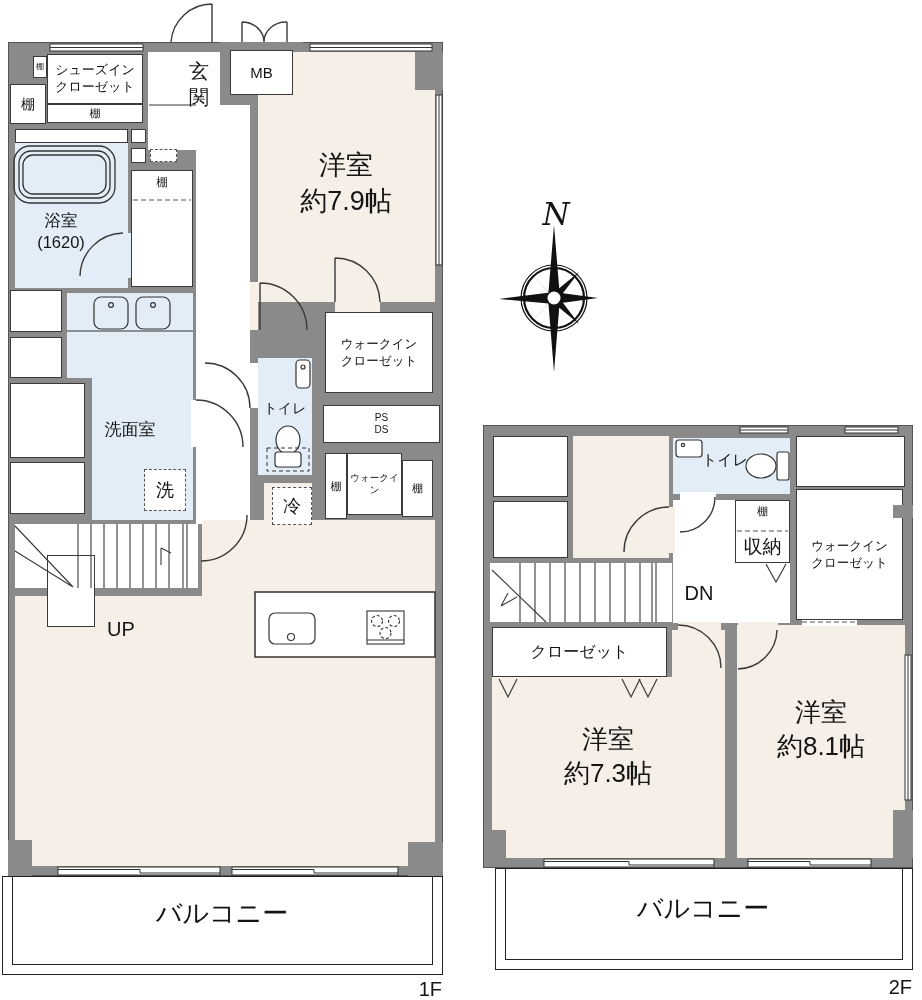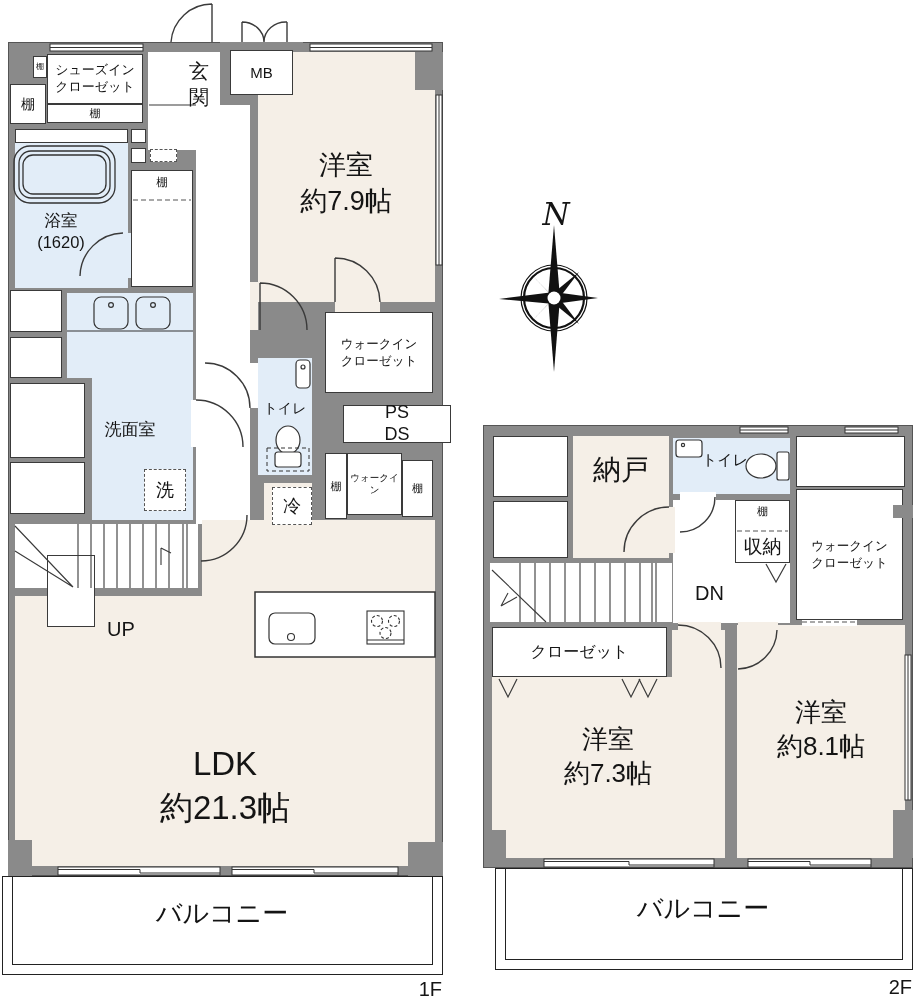--- a/index.html
+++ b/index.html
@@ -61,21 +61,21 @@
   <div class="boxp" style="left:131px;top:148px;width:15px;height:15px"></div>
   <div class="boxp" style="left:131px;top:170px;width:62px;height:117px">
     <div class="inlbl" style="left:0;right:0;top:4px;font-size:11.5px">棚</div>
   </div>
   <div class="boxp" style="left:10px;top:290px;width:52px;height:42px"></div>
   <div class="boxp" style="left:10px;top:337px;width:52px;height:41px"></div>
   <div class="boxp" style="left:10px;top:383px;width:75px;height:75px"></div>
   <div class="boxp" style="left:10px;top:462px;width:75px;height:52px"></div>
   <div class="box" style="left:325px;top:312px;width:108px;height:81px;font-size:12.5px">ウォークイン
 クローゼット</div>
-  <div class="box" style="left:343px;top:405px;width:108px;height:38px;font-size:18px;line-height:1.2">PS
+  <div class="box" style="left:323px;top:405px;width:117px;height:38px;font-size:10px;line-height:1.2">PS
 DS</div>
   <div class="box" style="left:325px;top:453px;width:22px;height:66px;font-size:11px">棚</div>
   <div class="box" style="left:347px;top:453px;width:55px;height:62px;font-size:9.5px">ウォークイン</div>
   <div class="box" style="left:402px;top:460px;width:31px;height:57px;font-size:11px">棚</div>
   <div class="dash" style="left:272px;top:487px;width:40px;height:38px;font-size:18px">冷</div>
   <div class="dash" style="left:144px;top:469px;width:42px;height:42px;font-size:18px">洗</div>
   <div class="boxp" style="left:47px;top:555px;width:48px;height:72px;border-width:1.2px"></div>
   <div class="dash" style="left:150px;top:149px;width:27px;height:13px;border-width:1.2px"></div>
 
   <div class="white" style="left:2px;top:876px;width:441px;height:99px;border:1.5px solid #222;box-sizing:border-box"></div>
@@ -240,28 +240,25 @@
 
   <div class="lbl" style="left:186px;top:58px;width:26px;font-size:20px">玄
 関</div>
   <div class="lbl" style="left:266px;top:148px;width:160px;font-size:27px">洋室
 約7.9帖</div>
   <div class="lbl" style="left:16px;top:210px;width:90px;font-size:16.5px">浴室
 (1620)</div>
   <div class="lbl" style="left:80px;top:419px;width:100px;font-size:17px">洗面室</div>
   <div class="lbl" style="left:256px;top:399px;width:58px;font-size:14px">トイレ</div>
   <div class="lbl" style="left:96px;top:616px;width:50px;font-size:20px">UP</div>
-  <div class="lbl" style="left:115px;top:742px;width:220px;font-size:33px">LDK
-約21.3帖</div>
   <div class="lbl" style="left:112px;top:896px;width:220px;font-size:26px">バルコニー</div>
   <div class="lbl" style="left:404px;top:976px;width:38px;font-size:20px;text-align:right">1F</div>
 
-  <div class="lbl" style="left:571px;top:452px;width:100px;font-size:28px">納戸</div>
   <div class="lbl" style="left:690px;top:450px;width:70px;font-size:15px">トイレ</div>
-  <div class="lbl" style="left:674px;top:580px;width:50px;font-size:20px;text-align:right">DN</div>
+  <div class="lbl" style="left:674px;top:580px;width:50px;font-size:20px;text-align:center">DN</div>
   <div class="lbl" style="left:518px;top:722px;width:180px;font-size:26px">洋室
 約7.3帖</div>
   <div class="lbl" style="left:731px;top:695px;width:180px;font-size:26px">洋室
 約8.1帖</div>
   <div class="lbl" style="left:593px;top:891px;width:220px;font-size:26px">バルコニー</div>
   <div class="lbl" style="left:874px;top:974px;width:38px;font-size:20px;text-align:right">2F</div>
 
   <div class="lbl" style="left:536px;top:194px;width:40px;font-size:31px;font-family:'DejaVu Serif',serif;font-style:italic">N</div>
 
 </div>

